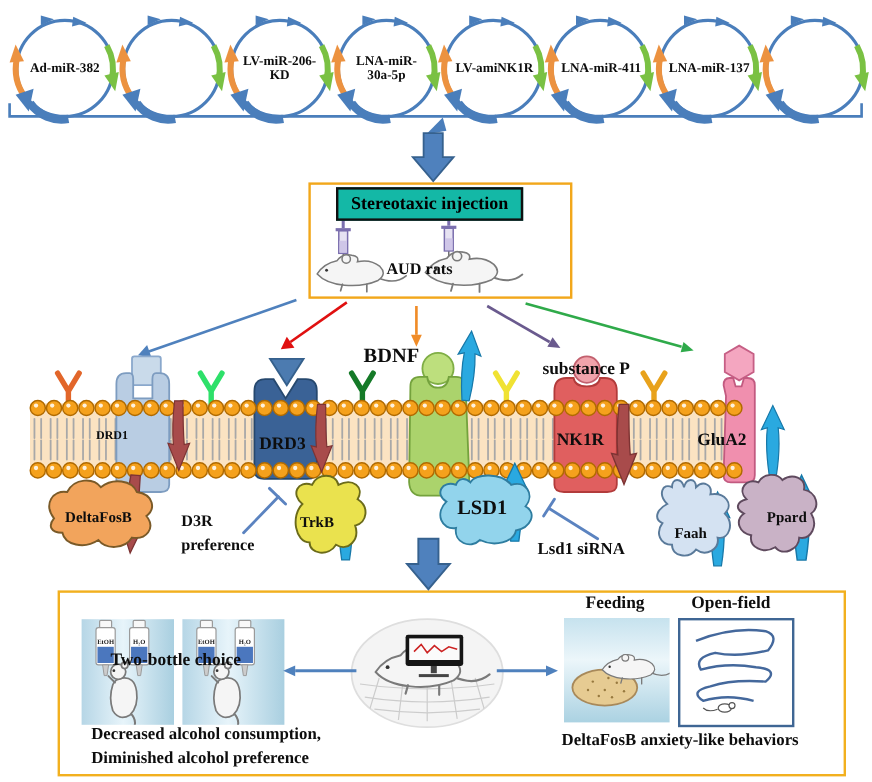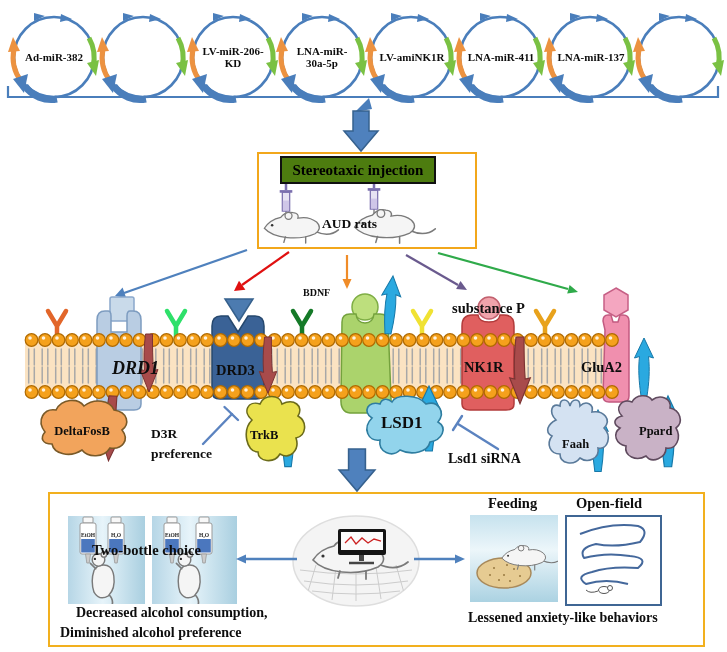--- a/index.html
+++ b/index.html
@@ -12,21 +12,21 @@
       background:linear-gradient(90deg,#b6d6e6,#e7f4fa 45%,#a9cfe0);}
   #bottle-panel-b{left:152px;top:516px;width:85px;height:88px;
       background:linear-gradient(90deg,#b6d6e6,#e7f4fa 45%,#a9cfe0);}
   #feeding-panel{left:470px;top:515px;width:88px;height:87px;
       background:linear-gradient(180deg,#c6e2ee,#ecf6fa 40%,#abd2e2);}
   #openfield-panel{left:565px;top:515px;width:93px;height:87px;background:#fff;border:2.5px solid #3f6694;}
   #scene{position:absolute;left:0;top:0;z-index:1;}
   .lbl{position:absolute;font-weight:bold;color:#0d0d0d;z-index:3;white-space:nowrap;line-height:1.12;}
   .wrap{white-space:normal;display:flex;align-items:center;justify-content:center;text-align:center;}
   #injection-title{position:absolute;left:280px;top:156px;width:152px;height:24px;border:2px solid #101010;
-      background:#4d7c0f;z-index:3;display:flex;align-items:center;justify-content:center;
+      background:#14b8a6;z-index:3;display:flex;align-items:center;justify-content:center;
       font-weight:bold;font-size:15px;}
   .ring{fill:#ffffff;stroke:#4a7ebb;stroke-width:2.6;}
   .arcO{stroke:#ec9240;stroke-width:5;fill:none;}
   .arcG{stroke:#7ac143;stroke-width:5;fill:none;}
   .arcB{stroke:#4a7ebb;stroke-width:7;fill:none;}
   .headO{fill:#ec9240;} .headG{fill:#7ac143;} .headB{fill:#4a7ebb;}
   .lipid-head{fill:#f5a11c;stroke:#b06a00;stroke-width:1.2;}
   .lipid-dot{fill:#ffffff;opacity:.85;}
   .tail{stroke:#a8a8a8;stroke-width:1.5;stroke-linecap:round;}
   .blk{fill:#4f81bd;stroke:#36618e;stroke-width:1.5;}
@@ -693,35 +693,35 @@
   <span class="lbl wrap" style="left:12px;top:36px;width:84px;height:42px;font-size:11px;">Ad-miR-382</span>
   <span class="lbl wrap" style="left:198px;top:36px;width:70px;height:42px;font-size:11px;">LV-miR-206-KD</span>
   <span class="lbl wrap" style="left:287px;top:36px;width:70px;height:42px;font-size:11px;">LNA-miR-30a-5p</span>
   <span class="lbl wrap" style="left:369px;top:36px;width:86px;height:42px;font-size:11px;">LV-amiNK1R</span>
   <span class="lbl wrap" style="left:458px;top:36px;width:86px;height:42px;font-size:11px;">LNA-miR-411</span>
   <span class="lbl wrap" style="left:548px;top:36px;width:86px;height:42px;font-size:11px;">LNA-miR-137</span>
 
   <div id="injection-title">Stereotaxic injection</div>
   <span class="lbl" style="left:322px;top:216px;font-size:13.5px;">AUD rats</span>
 
-  <span class="lbl" style="left:303px;top:287px;font-size:10px;">BDNF</span>
+  <span class="lbl" style="left:303px;top:287px;font-size:17px;">BDNF</span>
   <span class="lbl" style="left:452px;top:300px;font-size:14.5px;">substance P</span>
-  <span class="lbl" style="left:112px;top:358px;font-size:18px;font-style:italic;">DRD1</span>
+  <span class="lbl" style="left:80px;top:358px;font-size:10px;">DRD1</span>
   <span class="lbl" style="left:216px;top:362px;font-size:14.5px;">DRD3</span>
   <span class="lbl" style="left:464px;top:359px;font-size:14.5px;">NK1R</span>
   <span class="lbl" style="left:581px;top:359px;font-size:14.5px;">GluA2</span>
 
   <span class="lbl wrap" style="left:40px;top:424px;width:84px;font-size:12.5px;">DeltaFosB</span>
   <span class="lbl" style="left:151px;top:426px;font-size:13.5px;">D3R</span>
   <span class="lbl" style="left:151px;top:446px;font-size:13.5px;">preference</span>
   <span class="lbl" style="left:250px;top:428px;font-size:12.5px;">TrkB</span>
   <span class="lbl" style="left:381px;top:413px;font-size:17px;text-align:right;">LSD1</span>
   <span class="lbl" style="left:448px;top:451px;font-size:14px;">Lsd1 siRNA</span>
   <span class="lbl" style="left:562px;top:437px;font-size:12.5px;">Faah</span>
   <span class="lbl" style="left:621px;top:424px;font-size:12.5px;margin-left:18px;">Ppard</span>
 
   <span class="lbl" style="left:92px;top:494px;font-size:14.5px;margin-top:48px;">Two-bottle choice</span>
   <span class="lbl" style="left:76px;top:605px;font-size:14px;">Decreased alcohol consumption,</span>
-  <span class="lbl" style="left:60px;top:625px;font-size:14px;font-family:Liberation Serif, serif;">Diminished alcohol preference</span>
+  <span class="lbl" style="left:76px;top:625px;font-size:14px;font-family:Liberation Serif, serif;">Diminished alcohol preference</span>
   <span class="lbl" style="left:488px;top:495px;font-size:14.5px;">Feeding</span>
   <span class="lbl" style="left:576px;top:495px;font-size:14.5px;">Open-field</span>
-  <span class="lbl" style="left:468px;top:610px;font-size:14px;">Lessened anxiety-like behaviors</span>
+  <span class="lbl" style="left:468px;top:610px;font-size:14px;">DeltaFosB anxiety-like behaviors</span>
 </div>
 
 </body></html>

